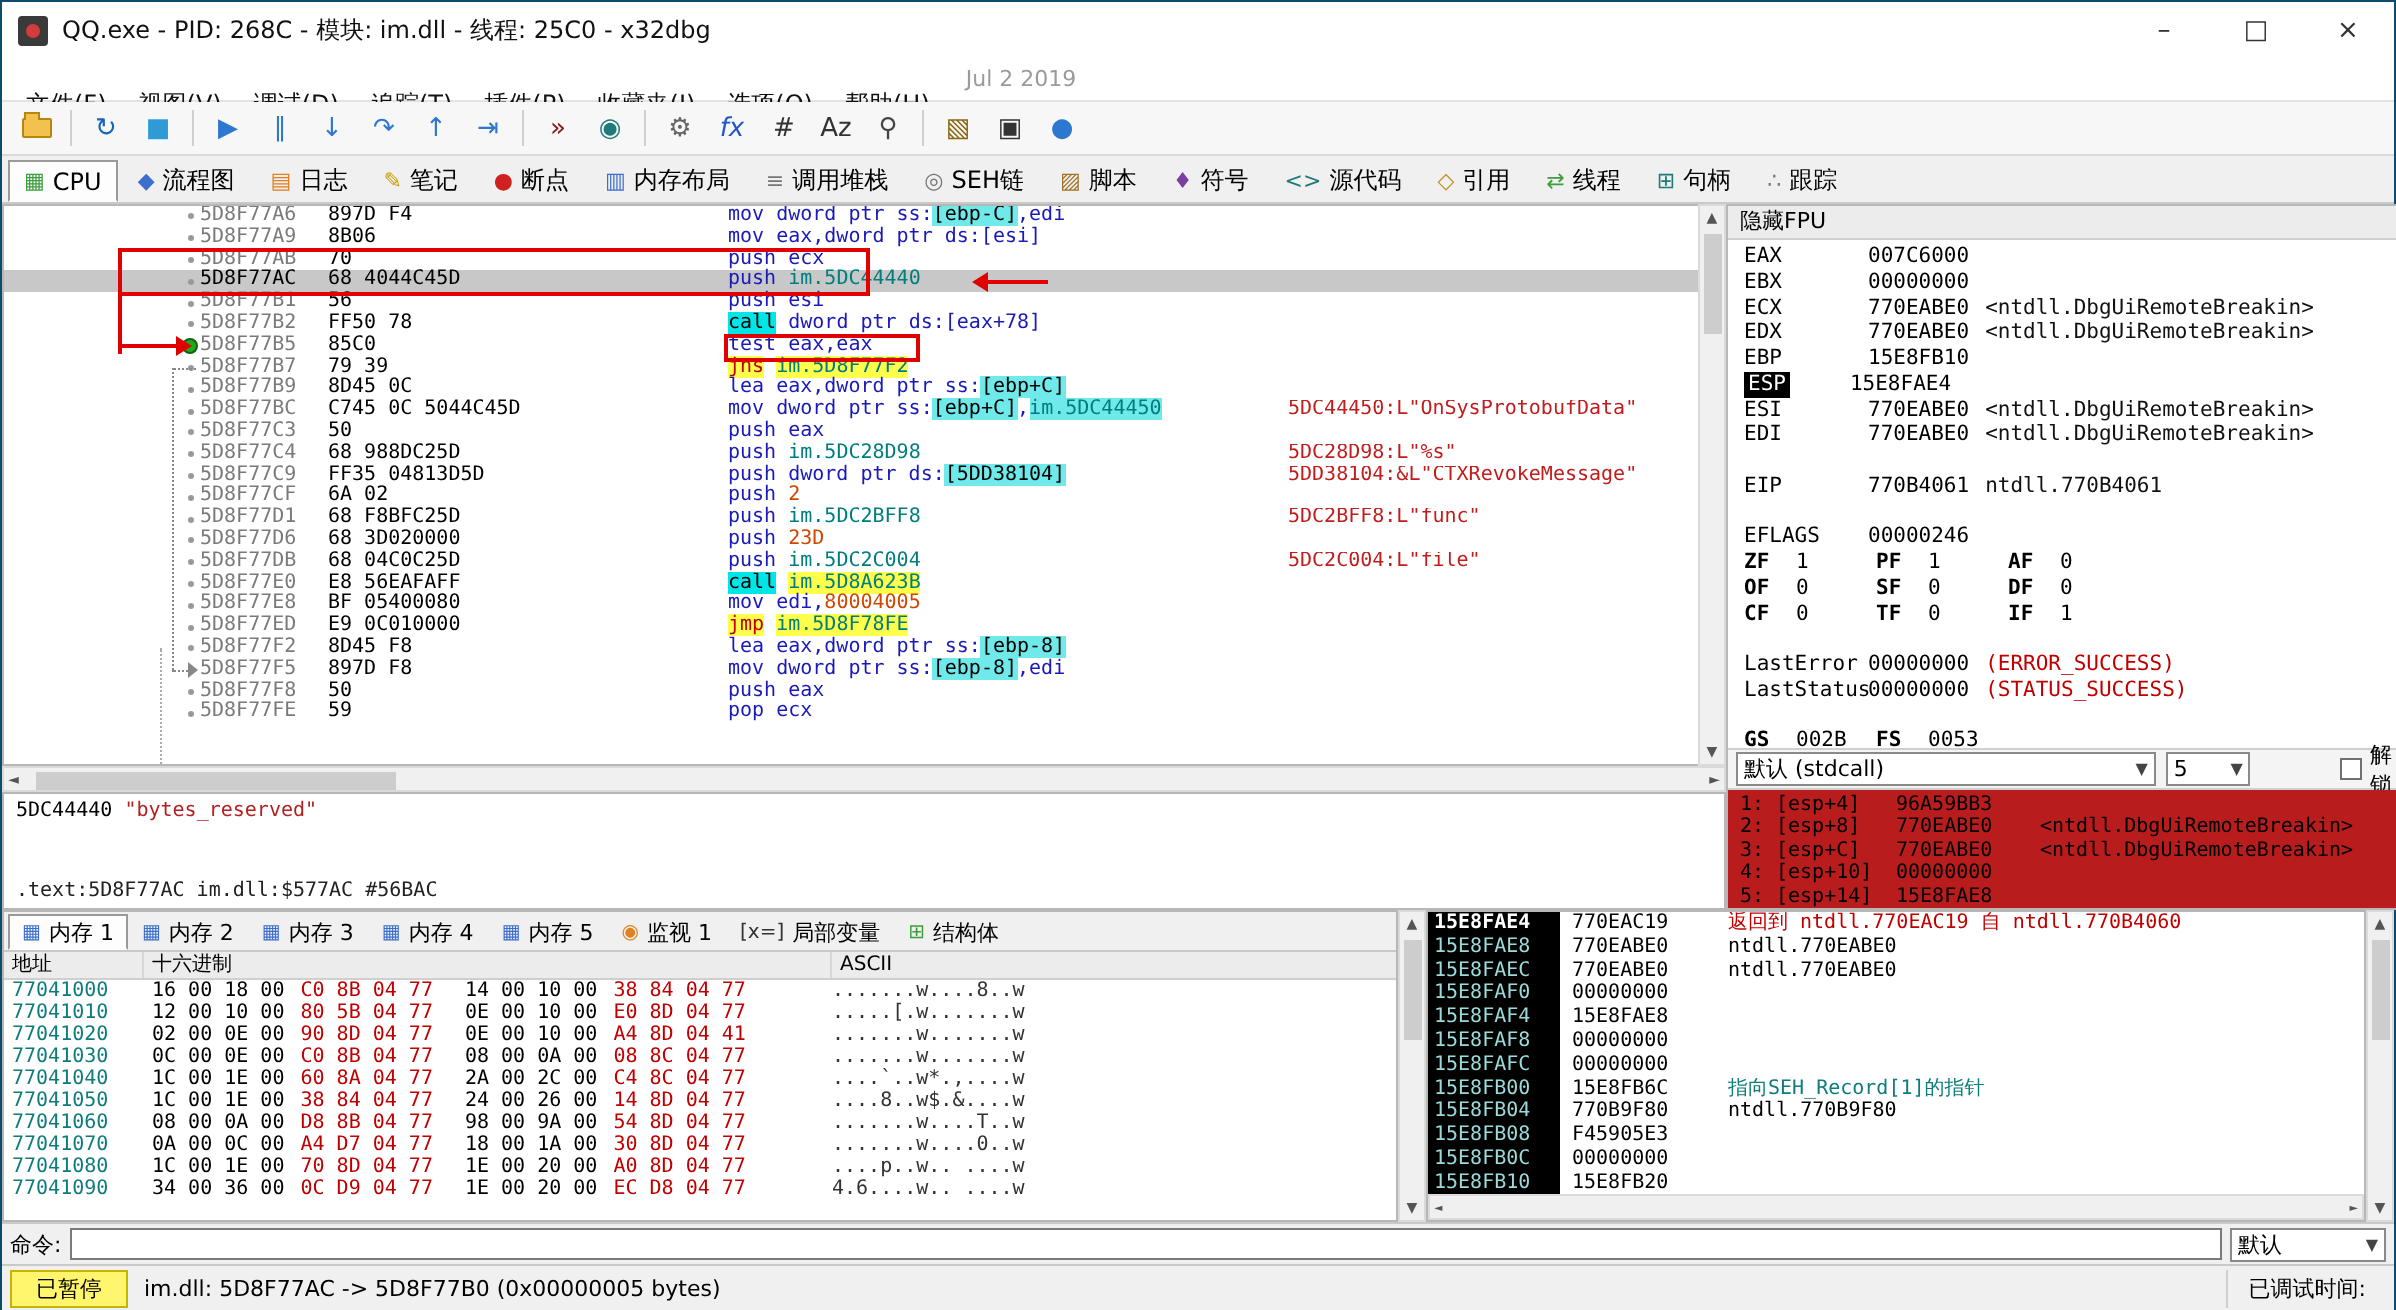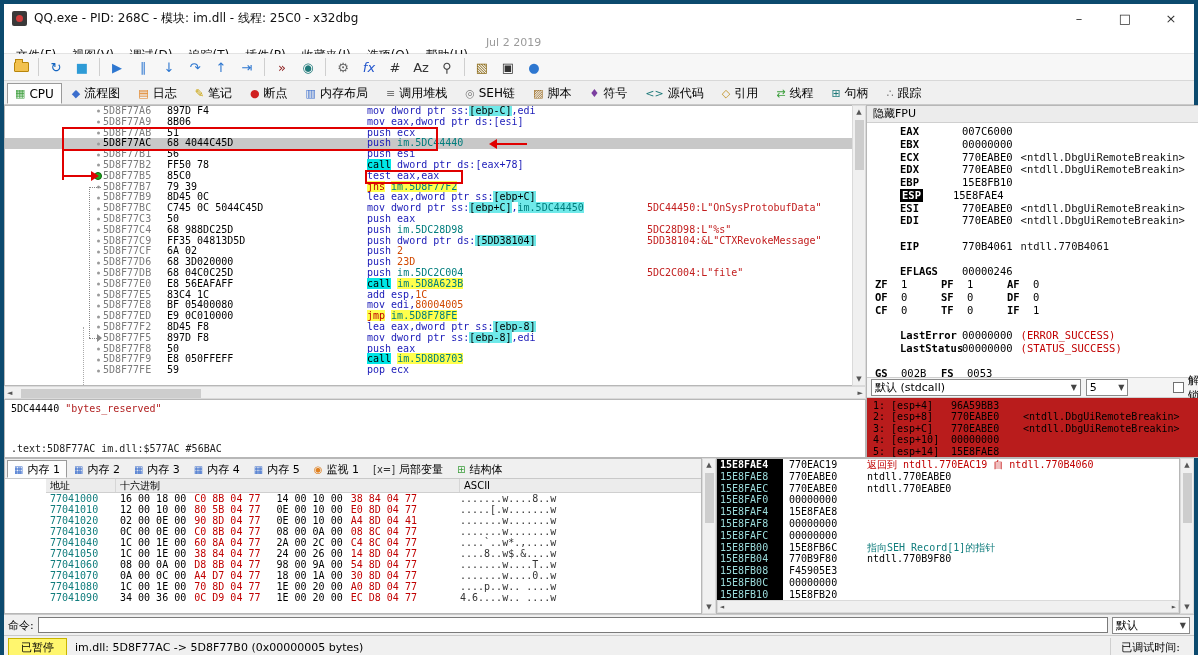--- a/index.html
+++ b/index.html
@@ -1,18 +1,18 @@
 <!DOCTYPE html>
 <html><head>
 <meta charset="utf-8">
 <style>
   *{margin:0;padding:0;box-sizing:border-box;}
   html,body{width:1198px;height:655px;overflow:hidden;}
   body{font-family:"DejaVu Sans","Liberation Sans",sans-serif;font-size:12px;background:#f0f0f0;color:#000;}
-  .app{width:1198px;height:655px;display:flex;flex-direction:column;border:4px solid #0c4a6e;background:#f0f0f0;}
+  .app{width:1198px;height:655px;display:flex;flex-direction:column;border:1px solid #0c4a6e;background:#f0f0f0;}
 
   
   .titlebar{height:28px;background:#ffffff;display:flex;align-items:center;padding-left:8px;flex:0 0 auto;}
   .app-icon{width:15px;height:15px;background:#3a3a3a;position:relative;margin-right:7px;border-radius:2px;}
   .app-icon::after{content:"";position:absolute;left:4px;top:4px;width:7px;height:7px;background:#d23c3c;border-radius:50%;}
   .title-text{font-size:12px;color:#111;}
   .win-controls{margin-left:auto;display:flex;height:100%;}
   .win-btn{width:46px;height:100%;display:flex;align-items:center;justify-content:center;font-size:13px;color:#333;}
 
   
@@ -67,21 +67,21 @@
 
   .infopane{flex:1;background:#ffffff;border:1px solid #b7b7b7;font-family:"DejaVu Sans Mono","Liberation Mono",monospace;font-size:10px;padding:3px 6px;display:flex;flex-direction:column;justify-content:space-between;}
   .info-str{color:#b22222;}
   .info-loc{color:#222;}
 
   
   .right{flex:1;display:flex;flex-direction:column;background:#ffffff;border:1px solid #b7b7b7;}
   .reg-header{height:17px;background:#ececec;border-bottom:1px solid #cfcfcf;font-size:11px;padding-left:6px;line-height:16px;}
   .regs{height:258px;font-family:"DejaVu Sans Mono","Liberation Mono",monospace;font-size:10.5px;padding:2px 0 0 8px;overflow:hidden;}
   .rrow{height:12.75px;line-height:12.75px;white-space:pre;}
-  .rname{display:inline-block;width:62px;font-weight:bold;margin-left:25px;}
+  .rname{display:inline-block;width:62px;font-weight:normal;}
   .rname.hl{background:#000;color:#fff;width:auto;padding:0 2px;margin-right:30px;}
   .fname{display:inline-block;width:26px;font-weight:bold;}
   .fval{display:inline-block;width:40px;}
   .rval{margin-right:8px;}
   .rextra{color:#111;}
   .rerr{color:#c00000;}
   .callconv-row{height:21px;display:flex;align-items:center;gap:5px;padding:0 4px;border-top:1px solid #cfcfcf;border-bottom:1px solid #cfcfcf;background:#f4f4f4;}
   .combo{background:#fff;border:1px solid #8a8a8a;height:17px;display:flex;align-items:center;justify-content:space-between;font-size:11px;padding:0 3px;}
   .combo .arr{font-size:8px;color:#444;margin-left:6px;}
   .combo.conv{width:218px;}
@@ -94,21 +94,21 @@
   .aloc{display:inline-block;width:60px;}
   .aval{display:inline-block;width:72px;}
 
   
   .bottom{display:flex;flex:0 0 156px;height:156px;background:#f0f0f0;}
   .bleft{width:698px;display:flex;flex-direction:column;background:#fff;border:1px solid #b7b7b7;}
   .memtabs{height:20px;background:#f0f0f0;display:flex;align-items:flex-end;border-bottom:1px solid #c9c9c9;padding:0 2px;flex:0 0 auto;}
   .mtab{height:18px;display:flex;align-items:center;padding:0 6px;font-size:11px;border:1px solid transparent;gap:4px;}
   .mtab.selected{background:#fdfdfd;border:1px solid #9a9a9a;border-bottom:1px solid #fdfdfd;}
   .mtab .micn{font-size:10px;}
-  .dump{flex:1;font-family:"DejaVu Sans Mono","Liberation Mono",monospace;font-size:10px;overflow:hidden;margin-left:41px;}
+  .dump{flex:1;font-family:"DejaVu Sans Mono","Liberation Mono",monospace;font-size:10px;overflow:hidden;}
   .dump-header{height:14px;background:#ececec;border-bottom:1px solid #cfcfcf;display:flex;line-height:13px;font-family:"DejaVu Sans","Liberation Sans",sans-serif;font-size:10px;}
   .dh-addr{width:70px;padding-left:4px;border-right:1px solid #d6d6d6;}
   .dh-hex{width:344px;padding-left:4px;border-right:1px solid #d6d6d6;}
   .dh-ascii{flex:1;padding-left:4px;}
   .dumprow{display:flex;height:11px;line-height:11px;white-space:pre;}
   .dp-addr{width:70px;padding-left:4px;color:#0f7c7c;flex:0 0 auto;}
   .dp-hex{width:344px;padding-left:4px;flex:0 0 auto;}
   .hexg{margin-right:8px;}
   .hexg.gap{margin-right:16px;}
   .hexg.red{color:#c00000;}
@@ -285,42 +285,41 @@
         <span>跟踪</span>
       </span>
     </div>
 
   <div class="main">
     <div class="left">
       <div class="disasm-wrap">
         <div class="disasm" id="disasm">
             <div class="drow"><span class="gut"><span class="dot gray"></span></span><span class="adr">5D8F77A6</span><span class="byt">897D F4</span><span class="ins"><span class="tk-t">mov dword ptr ss:</span><span class="tk-h">[ebp-C]</span><span class="tk-t">,edi</span></span><span class="cmt"></span></div>
             <div class="drow"><span class="gut"><span class="dot gray"></span></span><span class="adr">5D8F77A9</span><span class="byt">8B06</span><span class="ins"><span class="tk-t">mov eax,dword ptr ds:[esi]</span></span><span class="cmt"></span></div>
-            <div class="drow"><span class="gut"><span class="dot gray"></span></span><span class="adr">5D8F77AB</span><span class="byt">51</span><span class="ins"><span class="tk-t">push ecx</span></span><span class="cmt"></span></div>
+            <div class="drow"><span class="gut"><span class="dot gray"></span></span><span class="adr">5D8F77AB</span><span class="byt">70</span><span class="ins"><span class="tk-t">push ecx</span></span><span class="cmt"></span></div>
             <div class="drow sel"><span class="gut"><span class="dot gray"></span></span><span class="adr">5D8F77AC</span><span class="byt">68 4044C45D</span><span class="ins"><span class="tk-t">push </span><span class="tk-a">im.5DC44440</span></span><span class="cmt"></span></div>
             <div class="drow"><span class="gut"><span class="dot gray"></span></span><span class="adr">5D8F77B1</span><span class="byt">56</span><span class="ins"><span class="tk-t">push esi</span></span><span class="cmt"></span></div>
             <div class="drow"><span class="gut"><span class="dot gray"></span></span><span class="adr">5D8F77B2</span><span class="byt">FF50 78</span><span class="ins"><span class="tk-c">call</span><span class="tk-t"> dword ptr ds:[eax+78]</span></span><span class="cmt"></span></div>
             <div class="drow"><span class="gut"><span class="dot green"></span></span><span class="adr">5D8F77B5</span><span class="byt">85C0</span><span class="ins"><span class="tk-t">test eax,eax</span></span><span class="cmt"></span></div>
             <div class="drow"><span class="gut"><span class="dot gray"></span></span><span class="adr">5D8F77B7</span><span class="byt">79 39</span><span class="ins"><span class="tk-j">jns</span><span class="tk-t"> </span><span class="tk-ja">im.5D8F77F2</span></span><span class="cmt"></span></div>
             <div class="drow"><span class="gut"><span class="dot gray"></span></span><span class="adr">5D8F77B9</span><span class="byt">8D45 0C</span><span class="ins"><span class="tk-t">lea eax,dword ptr ss:</span><span class="tk-h">[ebp+C]</span></span><span class="cmt"></span></div>
             <div class="drow"><span class="gut"><span class="dot gray"></span></span><span class="adr">5D8F77BC</span><span class="byt">C745 0C 5044C45D</span><span class="ins"><span class="tk-t">mov dword ptr ss:</span><span class="tk-h">[ebp+C]</span><span class="tk-t">,</span><span class="tk-ha">im.5DC44450</span></span><span class="cmt">5DC44450:L"OnSysProtobufData"</span></div>
             <div class="drow"><span class="gut"><span class="dot gray"></span></span><span class="adr">5D8F77C3</span><span class="byt">50</span><span class="ins"><span class="tk-t">push eax</span></span><span class="cmt"></span></div>
             <div class="drow"><span class="gut"><span class="dot gray"></span></span><span class="adr">5D8F77C4</span><span class="byt">68 988DC25D</span><span class="ins"><span class="tk-t">push </span><span class="tk-a">im.5DC28D98</span></span><span class="cmt">5DC28D98:L"%s"</span></div>
             <div class="drow"><span class="gut"><span class="dot gray"></span></span><span class="adr">5D8F77C9</span><span class="byt">FF35 04813D5D</span><span class="ins"><span class="tk-t">push dword ptr ds:</span><span class="tk-h">[5DD38104]</span></span><span class="cmt">5DD38104:&amp;L"CTXRevokeMessage"</span></div>
             <div class="drow"><span class="gut"><span class="dot gray"></span></span><span class="adr">5D8F77CF</span><span class="byt">6A 02</span><span class="ins"><span class="tk-t">push </span><span class="tk-n">2</span></span><span class="cmt"></span></div>
+            <div class="drow"><span class="gut"><span class="dot gray"></span></span><span class="adr">5D8F77D1</span><span class="byt">68 F8BFC25D</span><span class="ins"><span class="tk-t">push </span><span class="tk-a">im.5DC2BFF8</span></span><span class="cmt">5DC2BFF8:L"func"</span></div>
             <div class="drow"><span class="gut"><span class="dot gray"></span></span><span class="adr">5D8F77D6</span><span class="byt">68 3D020000</span><span class="ins"><span class="tk-t">push </span><span class="tk-n">23D</span></span><span class="cmt"></span></div>
             <div class="drow"><span class="gut"><span class="dot gray"></span></span><span class="adr">5D8F77DB</span><span class="byt">68 04C0C25D</span><span class="ins"><span class="tk-t">push </span><span class="tk-a">im.5DC2C004</span></span><span class="cmt">5DC2C004:L"file"</span></div>
             <div class="drow"><span class="gut"><span class="dot gray"></span></span><span class="adr">5D8F77E0</span><span class="byt">E8 56EAFAFF</span><span class="ins"><span class="tk-c">call</span><span class="tk-t"> </span><span class="tk-ja">im.5D8A623B</span></span><span class="cmt"></span></div>
-            <div class="drow"><span class="gut"><span class="dot gray"></span></span><span class="adr">5D8F77E5</span><span class="byt">83C4 1C</span><span class="ins"><span class="tk-t">add esp,</span><span class="tk-n">1C</span></span><span class="cmt"></span></div>
             <div class="drow"><span class="gut"><span class="dot gray"></span></span><span class="adr">5D8F77E8</span><span class="byt">BF 05400080</span><span class="ins"><span class="tk-t">mov edi,</span><span class="tk-n">80004005</span></span><span class="cmt"></span></div>
             <div class="drow"><span class="gut"><span class="dot gray"></span></span><span class="adr">5D8F77ED</span><span class="byt">E9 0C010000</span><span class="ins"><span class="tk-j">jmp</span><span class="tk-t"> </span><span class="tk-ja">im.5D8F78FE</span></span><span class="cmt"></span></div>
             <div class="drow"><span class="gut"><span class="dot gray"></span></span><span class="adr">5D8F77F2</span><span class="byt">8D45 F8</span><span class="ins"><span class="tk-t">lea eax,dword ptr ss:</span><span class="tk-h">[ebp-8]</span></span><span class="cmt"></span></div>
             <div class="drow"><span class="gut"><span class="dot gray"></span></span><span class="adr">5D8F77F5</span><span class="byt">897D F8</span><span class="ins"><span class="tk-t">mov dword ptr ss:</span><span class="tk-h">[ebp-8]</span><span class="tk-t">,edi</span></span><span class="cmt"></span></div>
             <div class="drow"><span class="gut"><span class="dot gray"></span></span><span class="adr">5D8F77F8</span><span class="byt">50</span><span class="ins"><span class="tk-t">push eax</span></span><span class="cmt"></span></div>
-            <div class="drow"><span class="gut"><span class="dot gray"></span></span><span class="adr">5D8F77F9</span><span class="byt">E8 050FFEFF</span><span class="ins"><span class="tk-c">call</span><span class="tk-t"> </span><span class="tk-ja">im.5D8D8703</span></span><span class="cmt"></span></div>
             <div class="drow"><span class="gut"><span class="dot gray"></span></span><span class="adr">5D8F77FE</span><span class="byt">59</span><span class="ins"><span class="tk-t">pop ecx</span></span><span class="cmt"></span></div>
             <div class="ov" style="left: 84px; top: 80.6px; width: 12px; height: 151.2px; border-left: 1px dotted rgb(136, 136, 136); border-top: 1px dotted rgb(136, 136, 136);"></div>
             <div class="ov" style="left: 84px; top: 231.8px; width: 10px; border-top: 1px dotted rgb(136, 136, 136);"></div>
             <div class="ov" style="left: 92px; top: 227.8px; width: 0px; height: 0px; border-top: 4px solid transparent; border-bottom: 4px solid transparent; border-left: 5px solid rgb(136, 136, 136);"></div>
             <div class="ov" style="left: 78px; top: 221px; height: 60px; border-left: 1px dotted rgb(170, 170, 170);"></div>
             <div class="ov" style="left: 57px; top: 20.6px; width: 376px; height: 24.6px; border: 2px solid rgb(224, 0, 0);"></div>
             <div class="ov" style="left: 57px; top: 45.2px; width: 2px; height: 29px; background: rgb(224, 0, 0);"></div>
             <div class="ov" style="left: 57px; top: 69.2px; width: 30px; height: 2px; background: rgb(224, 0, 0);"></div>
             <div class="ov" style="left: 86px; top: 65.2px; width: 0px; height: 0px; border-top: 5px solid transparent; border-bottom: 5px solid transparent; border-left: 8px solid rgb(224, 0, 0);"></div>
             <div class="ov" style="left: 360px; top: 63.8px; width: 98px; height: 13.8px; border: 2px solid rgb(224, 0, 0);"></div>

